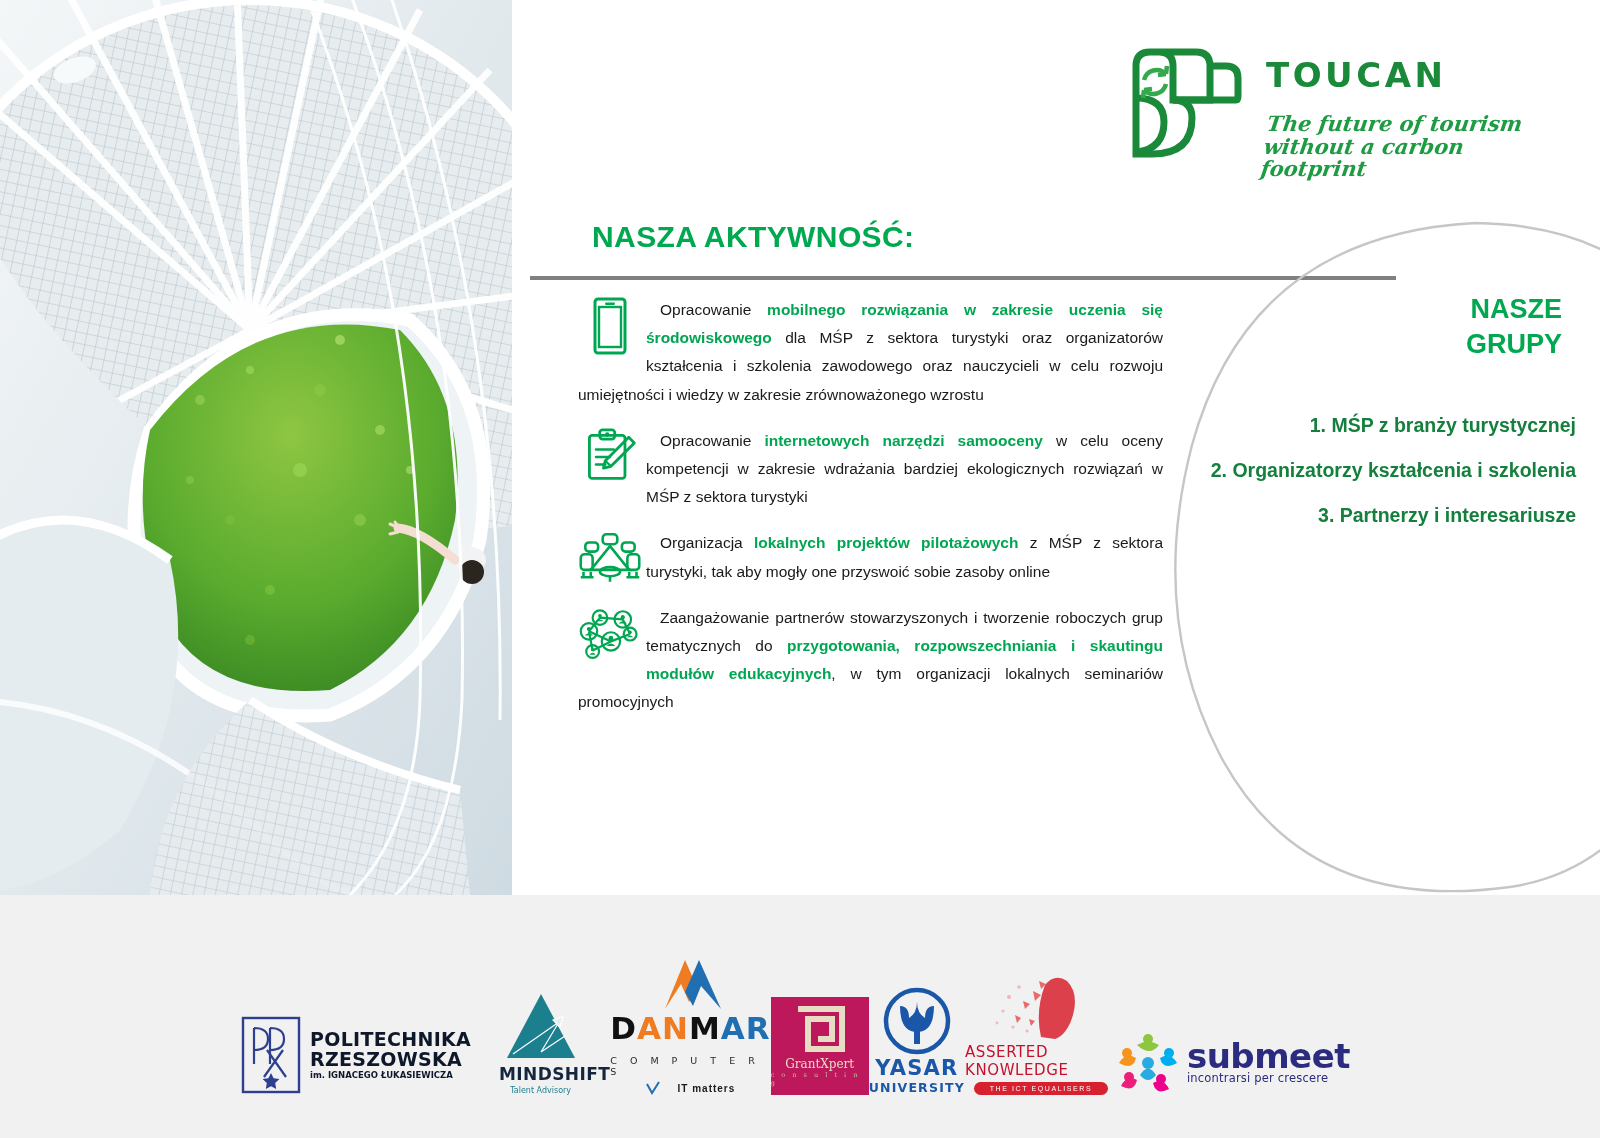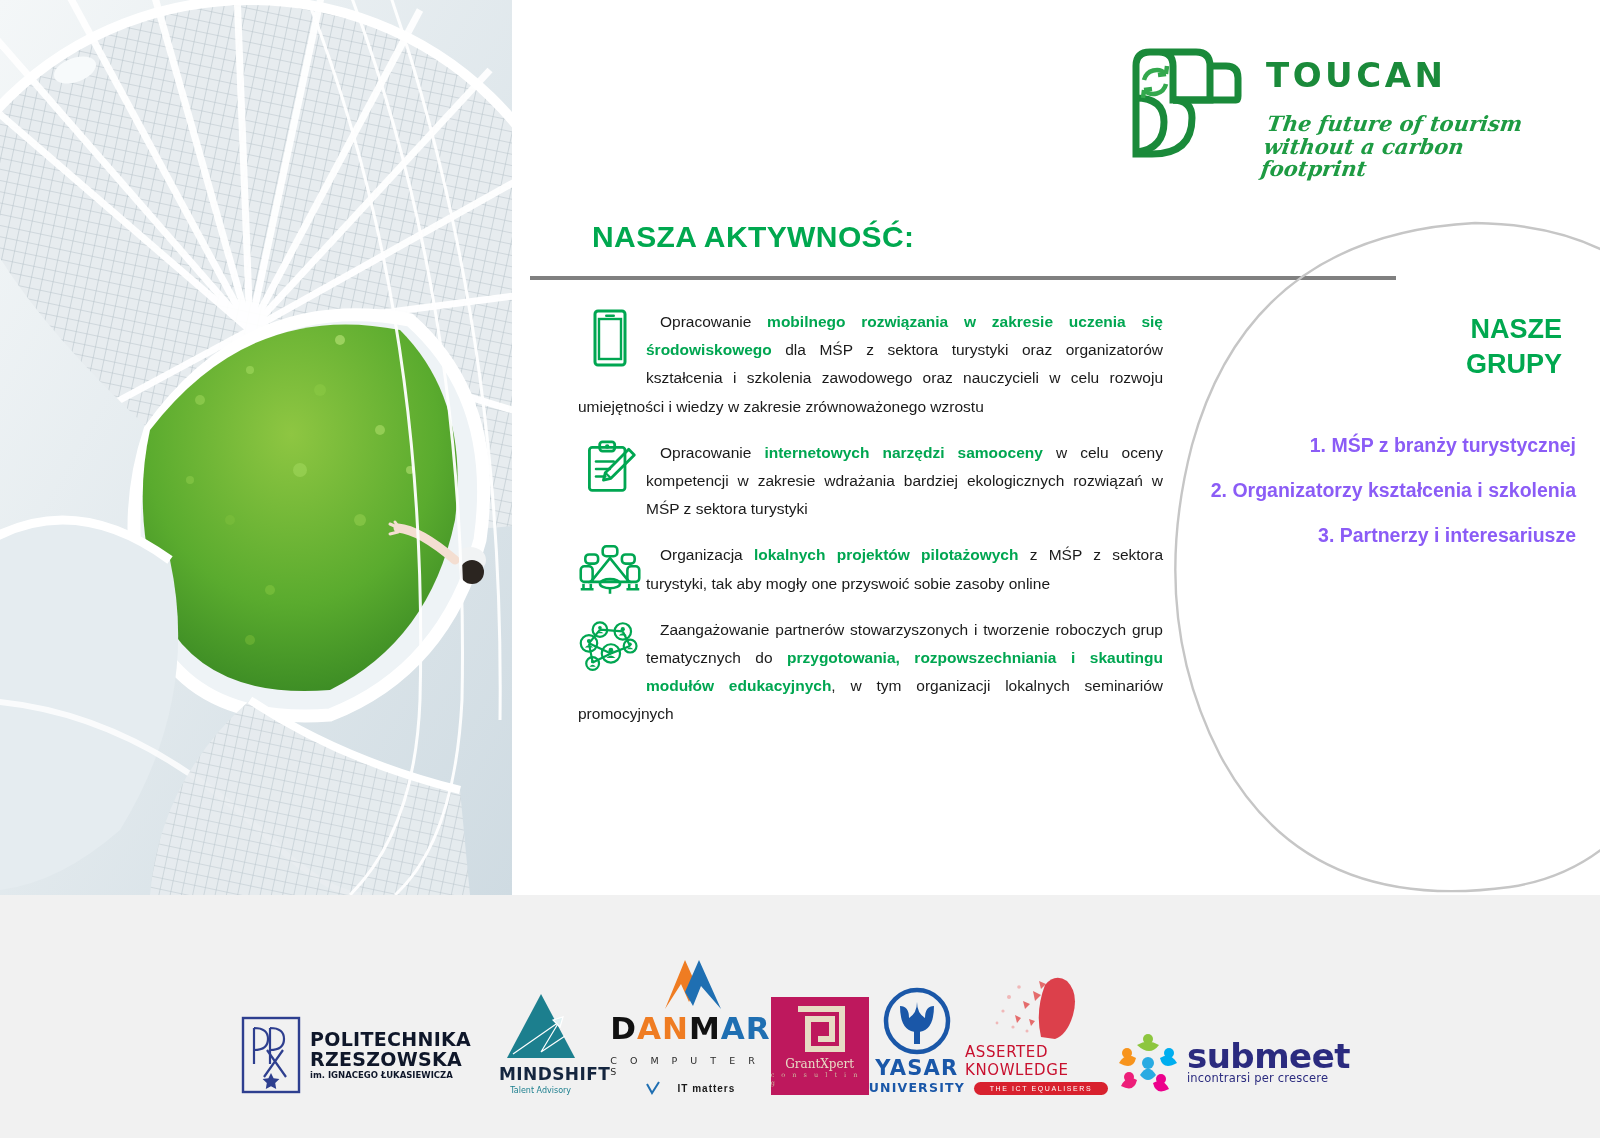--- a/index.html
+++ b/index.html
@@ -44,44 +44,44 @@
   }
   .divider {
     position:absolute; left:530px; top:276px; width:866px; height:4px;
     background:#808080;
   }
 
   
   .blob { position:absolute; left:1130px; top:215px; width:520px; height:690px; }
 
   
-  .activities { position:absolute; left:578px; top:308px; width:585px; }
+  .activities { position:absolute; left:578px; top:296px; width:585px; }
   .act { position:relative; margin-bottom:18px; }
   .act-icon {
     float:left; width:64px; height:62px; margin-right:4px;
     shape-outside:inset(0);
   }
   .act-icon.sm { height:58px; }
   .act-text {
     font-size:15.5px; line-height:1.82; color:#1a1a1a;
     text-align:justify; text-justify:inter-word;
     font-family:"Liberation Sans", sans-serif;
     text-indent:14px;
   }
   .act-text b { color:#00a651; font-weight:bold; }
 
   
-  .groups { position:absolute; left:1180px; top:312px; width:400px; text-align:right; }
+  .groups { position:absolute; left:1180px; top:292px; width:400px; text-align:right; }
   .groups-title {
     font-size:27px; font-weight:bold; color:#00a84f; line-height:1.28;
     padding-right:18px;
   }
   .groups-list { margin-top:52px; }
   .group-item {
-    font-size:19.5px; font-weight:bold; color:#8b5cf6;
+    font-size:19.5px; font-weight:bold; color:#15803d;
     line-height:1.32; margin-bottom:19px; padding-right:4px;
   }
 
   
   .footer {
     position:absolute; left:0; top:895px; width:1600px; height:243px;
     background:#f1f1f1;
   }
   .logos {
     position:absolute; left:240px; top:50px; width:1110px; height:150px;

